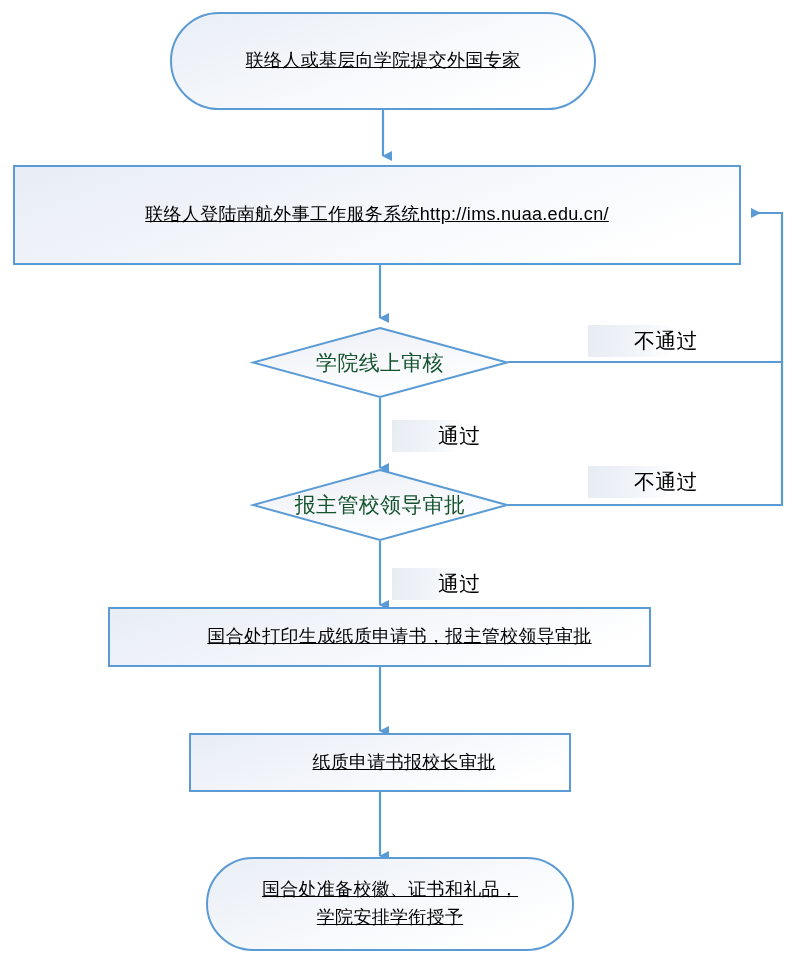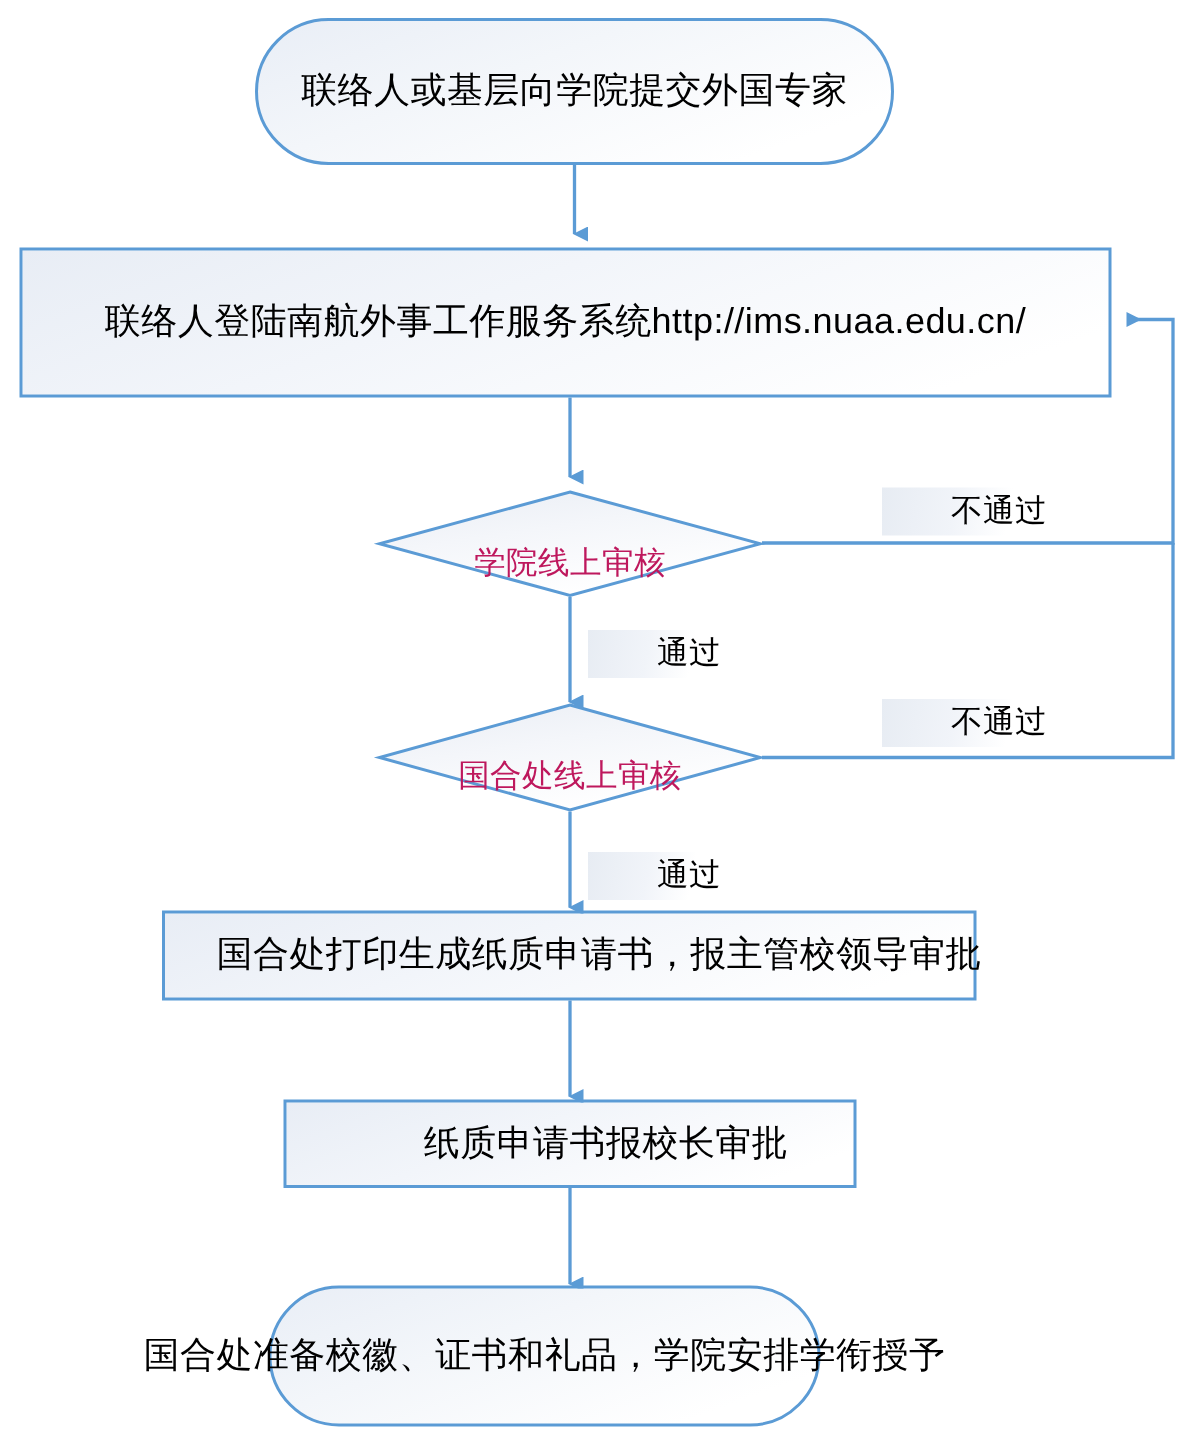--- a/index.html
+++ b/index.html
@@ -14,29 +14,30 @@
     position: relative;
     width: 799px;
     height: 957px;
     background: #ffffff;
     overflow: hidden;
   }
   .node {
     position: absolute;
     box-sizing: border-box;
     display: flex;
-    flex-direction: row;
+    flex-direction: column;
     align-items: center;
     justify-content: center;
     text-align: center;
     color: #000000;
-    font-size: 24px;
+    font-size: 18px;
     line-height: 1.55;
     letter-spacing: 0.3px;
     white-space: nowrap;
+    text-decoration: underline;
   }
   .rounded {
     border: 2px solid #5b9bd5;
     border-radius: 60px;
     background: linear-gradient(160deg, #e9eef6 0%, #f3f6fa 38%, #ffffff 85%);
   }
   .rect {
     border: 2px solid #5b9bd5;
     background: linear-gradient(160deg, #e8edf5 0%, #f2f5fa 40%, #ffffff 88%);
   }
@@ -45,28 +46,28 @@
   }
   .diamond-wrap svg {
     position: absolute;
     left: 0;
     top: 0;
     overflow: visible;
   }
   .diamond-label {
     position: absolute;
     left: 0;
-    top: 12px;
+    top: 0;
     width: 100%;
     height: 100%;
     display: flex;
     align-items: center;
     justify-content: center;
     font-size: 21px;
-    color: #be185d;
+    color: #14532d;
     white-space: nowrap;
     letter-spacing: 0.3px;
   }
   .edge-label {
     position: absolute;
     font-size: 21px;
     color: #000000;
     white-space: nowrap;
     letter-spacing: 0.3px;
     padding: 2px 6px 2px 46px;
@@ -144,32 +145,32 @@
     <svg width="256" height="72" viewBox="0 0 256 72" xmlns="http://www.w3.org/2000/svg">
       <defs>
         <linearGradient id="dgrad2" x1="0" y1="0" x2="0.55" y2="1">
           <stop offset="0%" stop-color="#e9edf4"></stop>
           <stop offset="45%" stop-color="#f4f6fa"></stop>
           <stop offset="100%" stop-color="#ffffff"></stop>
         </linearGradient>
       </defs>
       <polygon points="128,1 255,36 128,71 1,36" fill="url(#dgrad2)" stroke="#5b9bd5" stroke-width="2"></polygon>
     </svg>
-    <div class="diamond-label">国合处线上审核</div>
+    <div class="diamond-label">报主管校领导审批</div>
   </div>
 
   <div class="node rect" style="left:108px; top:607px; width:543px; height:60px;padding-left:40px;">
     <span class="nd-text">国合处打印生成纸质申请书，报主管校领导审批</span>
   </div>
 
   <div class="node rect" style="left:189px; top:733px; width:382px; height:59px;padding-left:48px;">
     <span class="nd-text">纸质申请书报校长审批</span>
   </div>
 
-  <div class="node rounded" style="left:179px; top:857px; width:368px; height:94px;">
+  <div class="node rounded" style="left:206px; top:857px; width:368px; height:94px;">
     <span class="nd-text">国合处准备校徽、证书和礼品，</span>
     <span class="nd-text">学院安排学衔授予</span>
   </div>
 
   <div class="edge-label" style="left:588px; top:313px;">不通过</div>
 
   <div class="edge-label" style="left:392px; top:408px;">通过</div>
 
   <div class="edge-label" style="left:588px; top:454px;">不通过</div>
 

